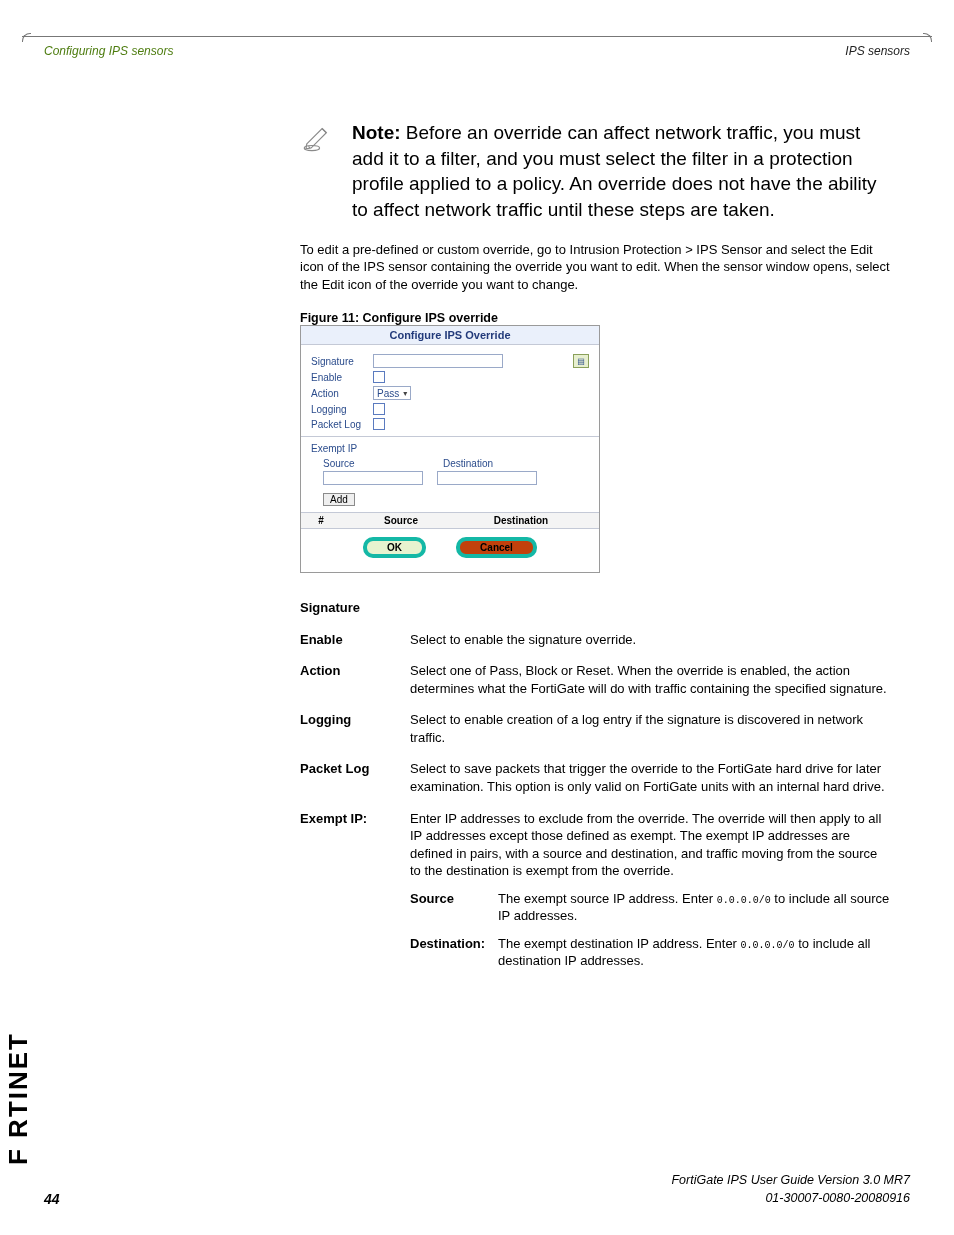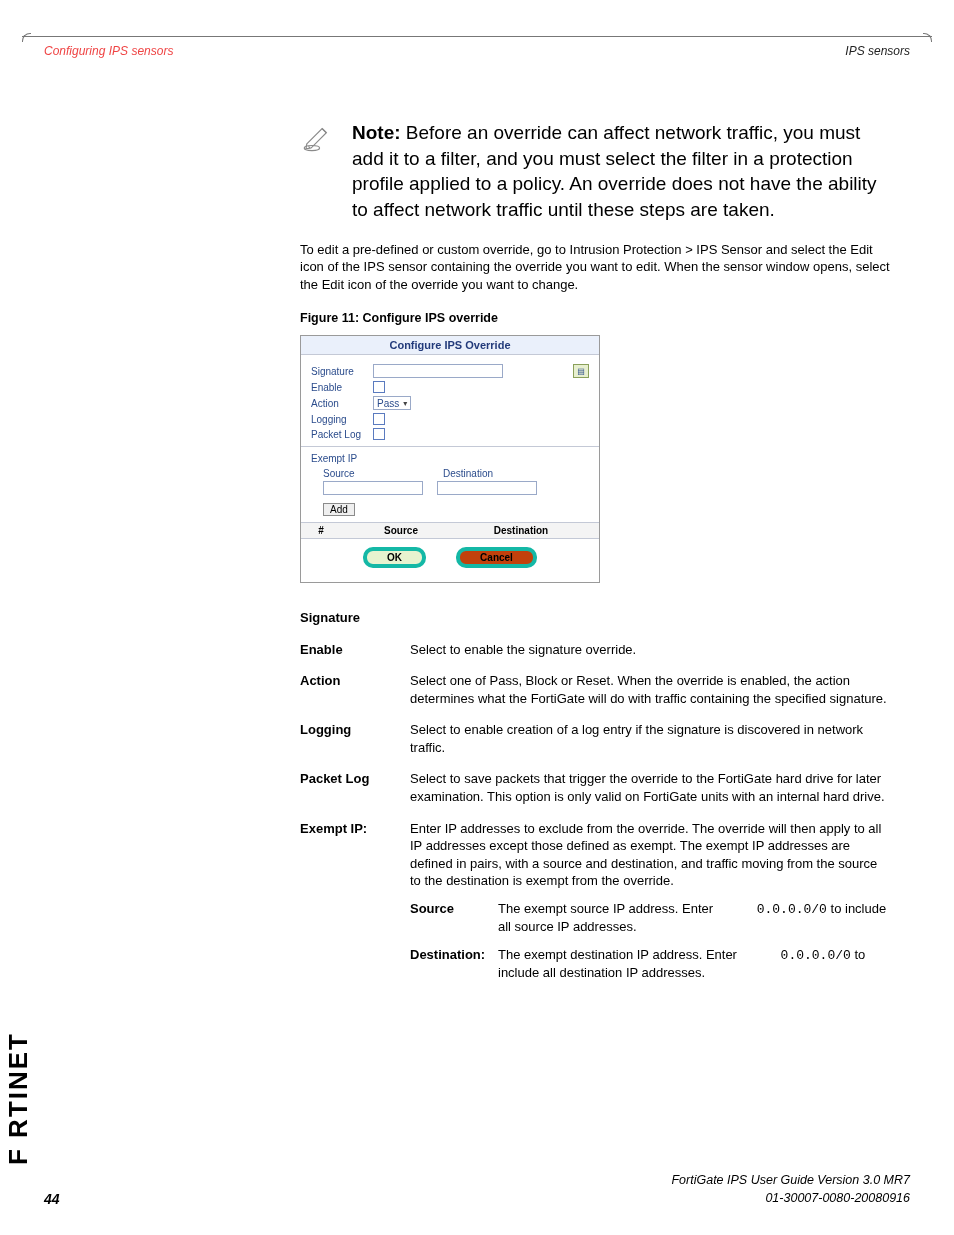--- a/index.html
+++ b/index.html
@@ -9,35 +9,35 @@
     font-size: 13px;
     color: #000;
     background: #fff;
     width: 954px;
     height: 1235px;
     position: relative;
   }
   .top-rule { position: absolute; top: 36px; left: 22px; right: 22px; border-top: 1px solid #777; }
   .top-rule::before { content:""; position:absolute; left:0; top:-4px; width:8px; height:8px; border-left:1px solid #777; border-top:1px solid #777; border-radius: 8px 0 0 0;}
   .top-rule::after  { content:""; position:absolute; right:0; top:-4px; width:8px; height:8px; border-right:1px solid #777; border-top:1px solid #777; border-radius: 0 8px 0 0;}
-  .hdr-left  { position:absolute; top:44px; left:44px; font-style: italic; font-size:12px; color:#ef4444; }
+  .hdr-left  { position:absolute; top:44px; left:44px; font-style: italic; font-size:12px; color:#4d7c0f; }
   .hdr-right { position:absolute; top:44px; right:44px; font-style: italic; font-size:12px; color:#222; }
 
   .content { position:absolute; top:120px; left:300px; width:590px; }
 
   .note-row { display:flex; gap:18px; margin-bottom:18px; }
   .note-icon { width:34px; height:34px; flex:0 0 34px; }
   .note-icon svg { width:100%; height:100%; }
   .note-text { flex:1; font-size:19px; line-height:1.35; }
   .note-text b { font-weight:bold; }
 
   .para { font-size:13px; line-height:1.35; margin-bottom:18px; }
   .para b { font-weight:normal; }
 
-  .fig-caption { font-size:12.5px; font-weight:bold; margin-bottom:10px; }
+  .fig-caption { font-size:12.5px; font-weight:bold; }
 
   
   .shot { border:1px solid #9a9a9a; width:300px; margin-bottom:26px; background:#fff;}
   .shot-title { background:#eaf0fb; text-align:center; font-size:11px; font-weight:bold; color:#223a7a; padding:3px 0; border-bottom:1px solid #c4c9d6;}
   .shot-body { padding:6px 10px 4px 10px; }
   .srow { display:flex; align-items:center; margin:3px 0; font-size:10px; color:#2b4c8c;}
   .slabel { width:62px; }
   .sinput { width:130px; height:14px; border:1px solid #9aa9c8; background:#fff; }
   .browse-ic { width:16px; height:14px; border:1px solid #8aa05a; background:#e7efcf; margin-left:auto; font-size:8px; display:flex; align-items:center; justify-content:center;}
   .scheck { width:12px; height:12px; border:1px solid #5b7bbf; background:#fff; }
@@ -60,21 +60,21 @@
   .pillbtn.cancel { background:#c2410c; font-weight:bold;}
 
   
   .defs { margin-top:4px; }
   .defrow { display:flex; align-items:flex-start; margin-bottom:14px; font-size:13px; line-height:1.35;}
   .defterm { width:110px; font-weight:bold; }
   .defdesc { flex:1; }
   .subrow { display:flex; align-items:flex-start; margin-top:10px;}
   .subterm { width:88px; font-weight:bold; }
   .subdesc { flex:1; }
-  code.mono { font-family: "Courier New", monospace; font-size:13px;margin-left:40px; }
+  code.mono { font-family: "Courier New", monospace; font-size:10px; }
 
   
   .footer-right { position:absolute; bottom:28px; right:44px; text-align:right; font-style:italic; font-size:12.5px; line-height:1.4;}
   .page-num { position:absolute; bottom:28px; left:44px; font-style:italic; font-weight:bold; font-size:14px;}
 
   
   .sidelogo { position:absolute; left:34px; bottom:70px; transform: rotate(-90deg); transform-origin: left bottom; font-family: Arial, sans-serif; font-weight:900; letter-spacing:2px; font-size:26px; color:#000; display:flex; align-items:center; gap:6px;}
 </style>
 </head>
 <body>

